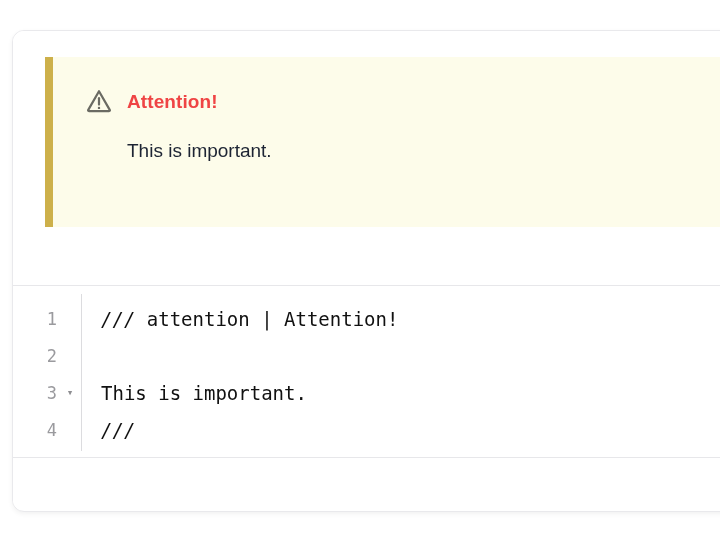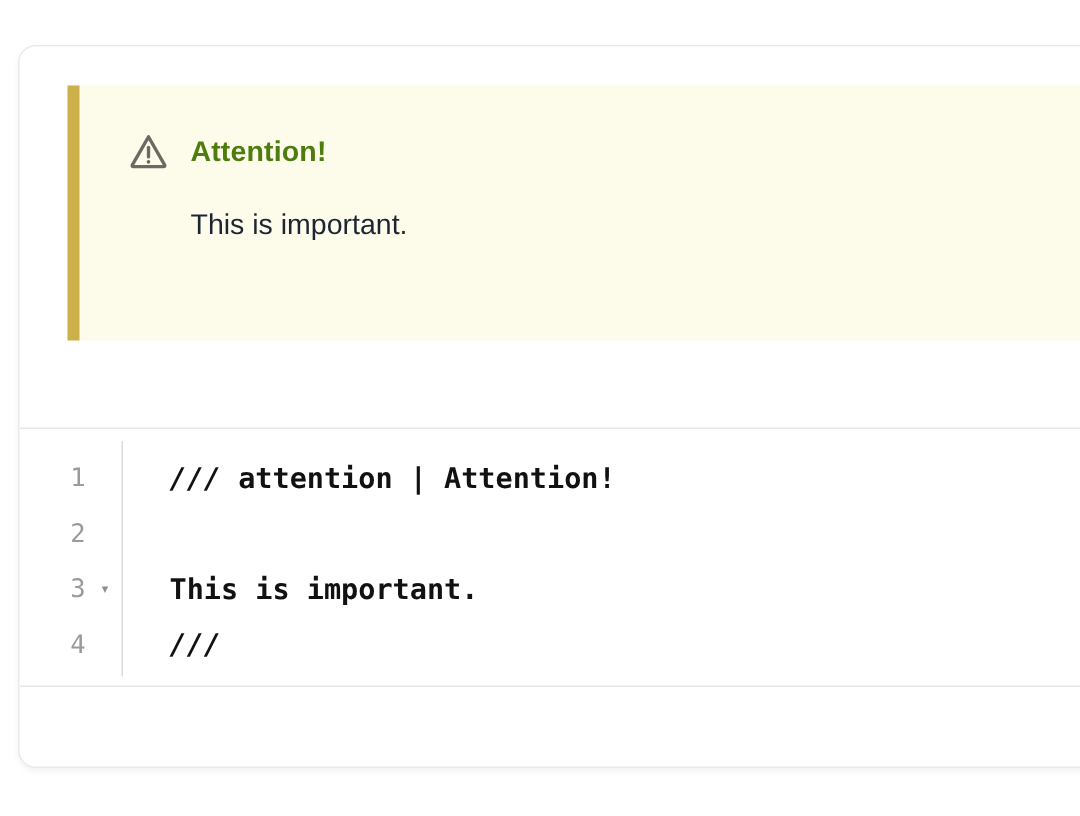--- a/index.html
+++ b/index.html
@@ -81,21 +81,21 @@
   .warn-icon {
     width: 28px;
     height: 28px;
     flex: 0 0 28px;
     display: block;
   }
 
   .admonition-title {
     font-size: 19px;
     font-weight: bold;
-    color: #4d7c0f;
+    color: #ef4444;
     letter-spacing: 0.1px;
     line-height: 1;
   }
 
   .admonition-text {
     margin-top: 22px;
     margin-left: 42px;
     font-size: 19px;
     color: #1d2433;
     line-height: 1.45;
@@ -151,24 +151,23 @@
   }
 
   .fold-chevron {
     display: block;
     color: #8e8e92;
     font-size: 11px;
     line-height: 1;
   }
 
   .code-text {
-    padding-left: 32px;
+    padding-left: 20px;
     white-space: pre;
     color: #111111;
-    font-weight: bold;
   }
 
   .tok-fence {
     font-style: italic;
     color: #111111;
   }
 
   
   .card-footer {
     height: 52px;

